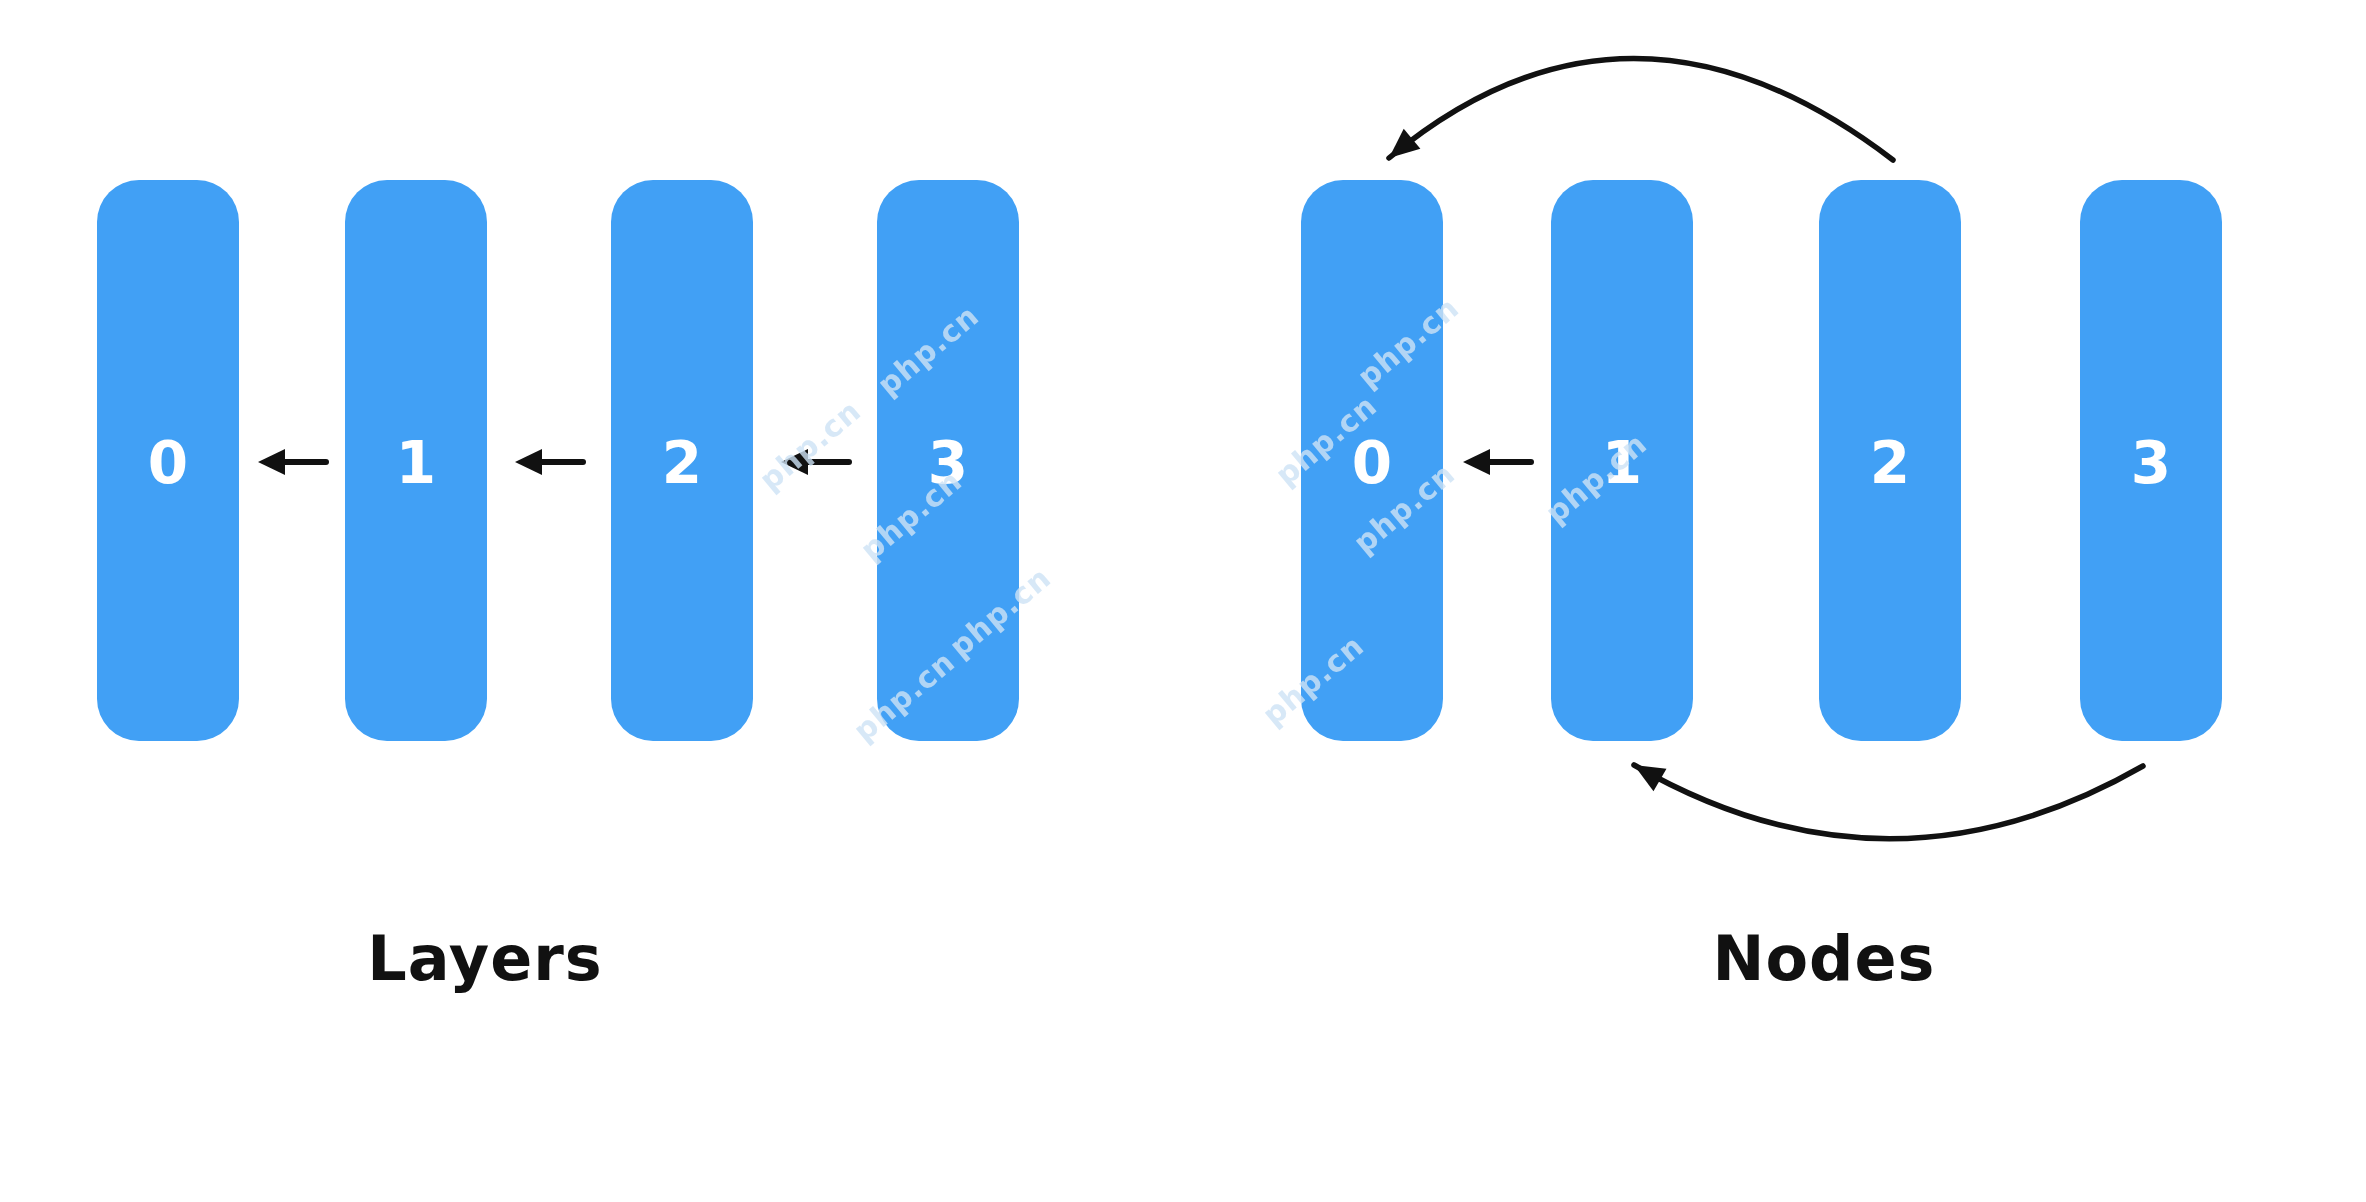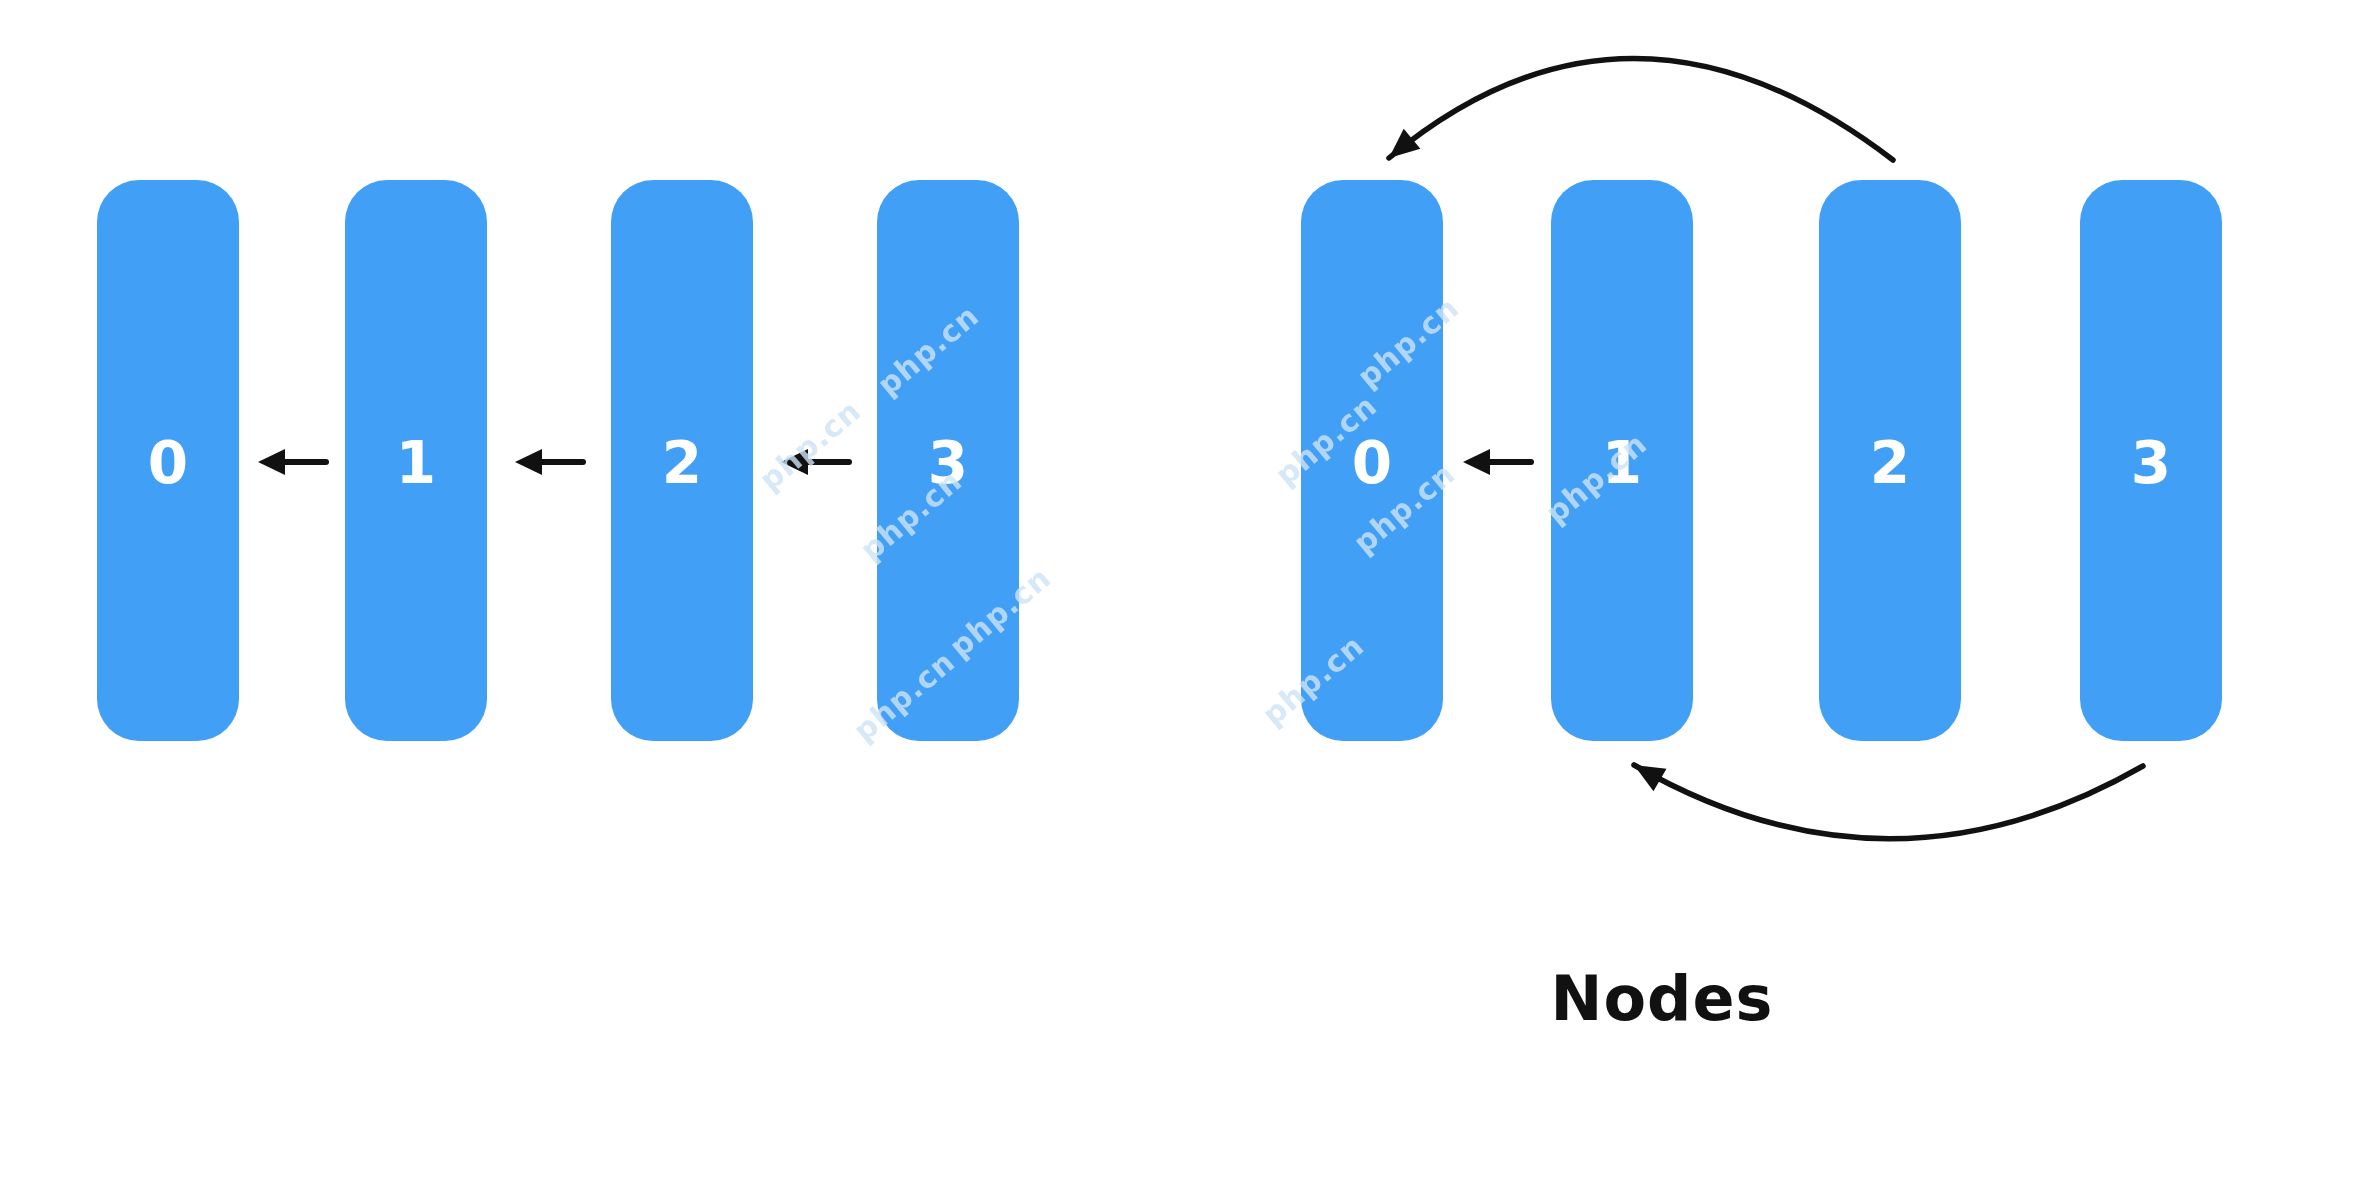--- a/index.html
+++ b/index.html
@@ -29,21 +29,21 @@
   }
   .caption{
     position:absolute;
     transform:translate(-50%,-50%);
     font-size:62px;font-weight:700;
     color:var(--caption,#111111);
     letter-spacing:1px;
     white-space:nowrap;
   }
   #caption-layers{left:485px;top:958px;}
-  #caption-nodes{left:1662px;top:958px;margin-top:40px;}
+  #caption-nodes{left:1824px;top:958px;}
   .wm{
     position:absolute;
     transform:translate(-50%,-50%) rotate(-40deg);
     font-size:30px;font-weight:700;
     letter-spacing:1px;
     color:var(--wm,rgba(205,226,245,0.8));
     white-space:nowrap;
     pointer-events:none;
   }
 </style>
@@ -101,15 +101,16 @@
       <span class="wm" style="left: 911px; top: 515px;">php.cn</span>
       <span class="wm" style="left: 904px; top: 696px;">php.cn</span>
       <span class="wm" style="left: 1000px; top: 612px;">php.cn</span>
       <span class="wm" style="left: 1326px; top: 440px;">php.cn</span>
       <span class="wm" style="left: 1404px; top: 508px;">php.cn</span>
       <span class="wm" style="left: 1408px; top: 342px;">php.cn</span>
       <span class="wm" style="left: 1313px; top: 680px;">php.cn</span>
       <span class="wm" style="left: 1596px; top: 478px;">php.cn</span>
     </div>
 
+  <div class="caption" id="caption-layers">Layers</div>
 
   <div class="caption" id="caption-nodes">Nodes</div>
 </div>
 
 </body></html>

